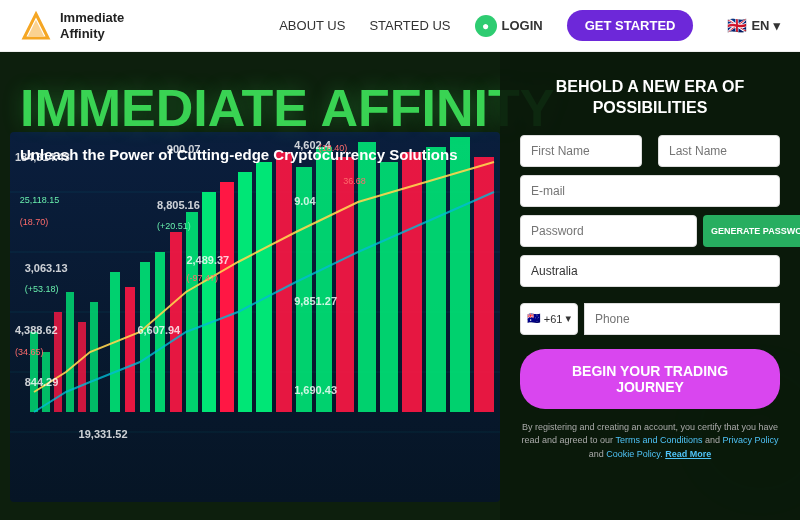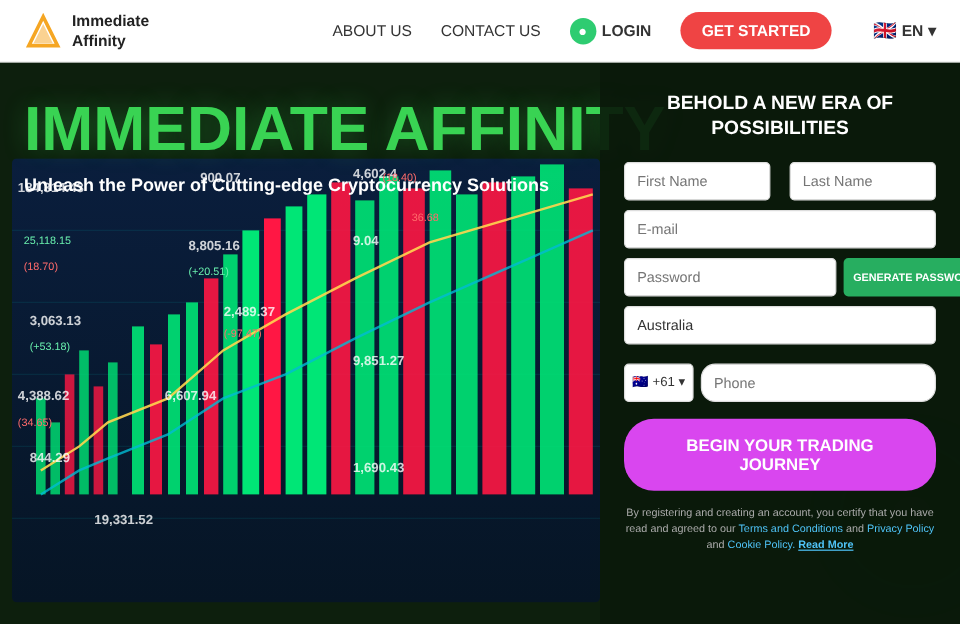--- a/index.html
+++ b/index.html
@@ -61,21 +61,21 @@
       height: 22px;
       background: #2ecc71;
       border-radius: 50%;
       display: flex;
       align-items: center;
       justify-content: center;
       color: white;
       font-size: 12px;
     }
     .get-started-btn {
-      background: #ef4444;
+      background: #6d28d9;
       color: white;
       border: none;
       border-radius: 20px;
       padding: 8px 18px;
       font-size: 13px;
       font-weight: 700;
       cursor: pointer;
     }
     .lang-selector {
       display: flex;
@@ -235,21 +235,21 @@
       display: flex;
       align-items: center;
       gap: 3px;
       white-space: nowrap;
       cursor: pointer;
     }
     .phone-input {
       flex: 1;
       background: #fff;
       border: 1px solid #ddd;
-      border-radius: 12px;
+      border-radius: 0;
       padding: 8px 10px;
       font-size: 12px;
       color: #999;
     }
     .begin-btn {
       width: 100%;
       background: #d946ef;
       color: white;
       border: none;
       border-radius: 25px;
@@ -298,21 +298,21 @@
       <polygon points="16,10 24,26 8,26" fill="#f5a623" opacity="0.5"></polygon>
     </svg>
     <div class="logo-text">
       <div>Immediate</div>
       <div>Affinity</div>
     </div>
   </div>
 
   <nav class="nav">
     <a class="nav-link">ABOUT US</a>
-    <a class="nav-link">CONTACT US</a>
+    <a class="nav-link">STARTED US</a>
     <button class="login-btn">
       <div class="login-icon">●</div>
       <span>LOGIN</span>
     </button>
     <button class="get-started-btn">GET STARTED</button>
     <div class="lang-selector">
       <span class="flag">🇬🇧</span>
       <span>EN</span>
       <span>▾</span>
     </div>

